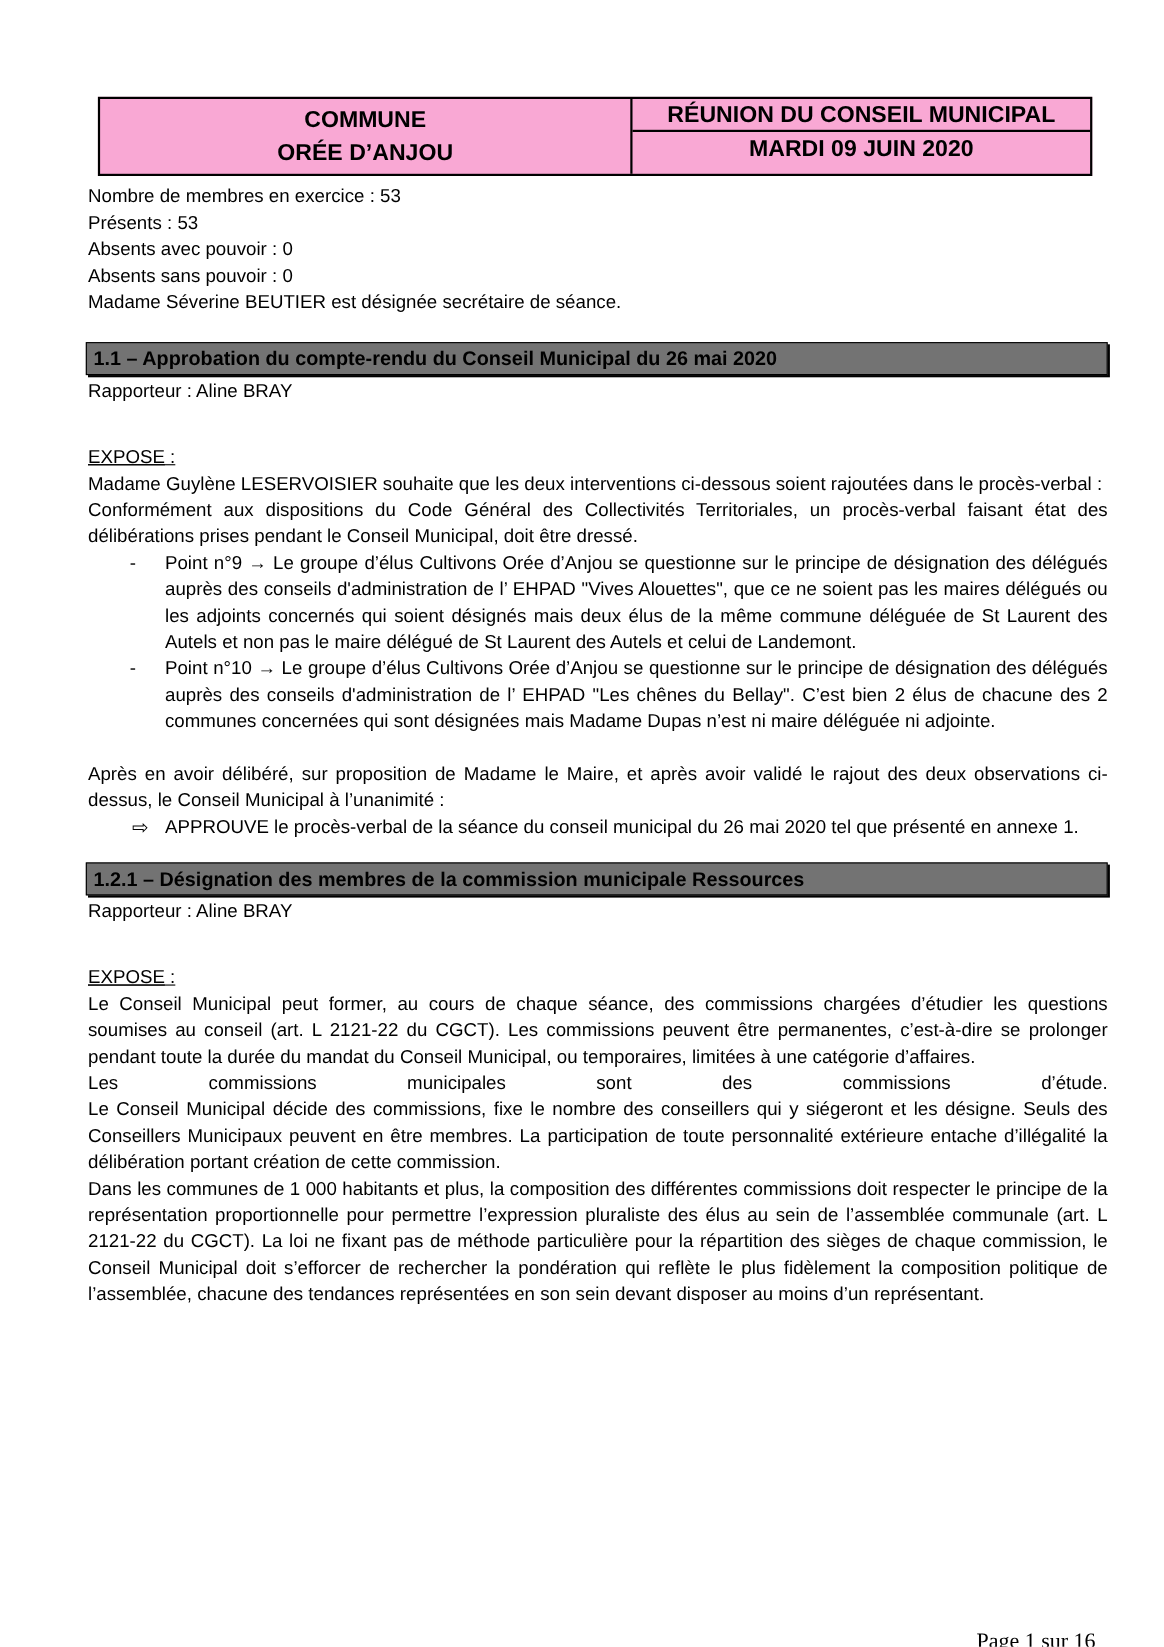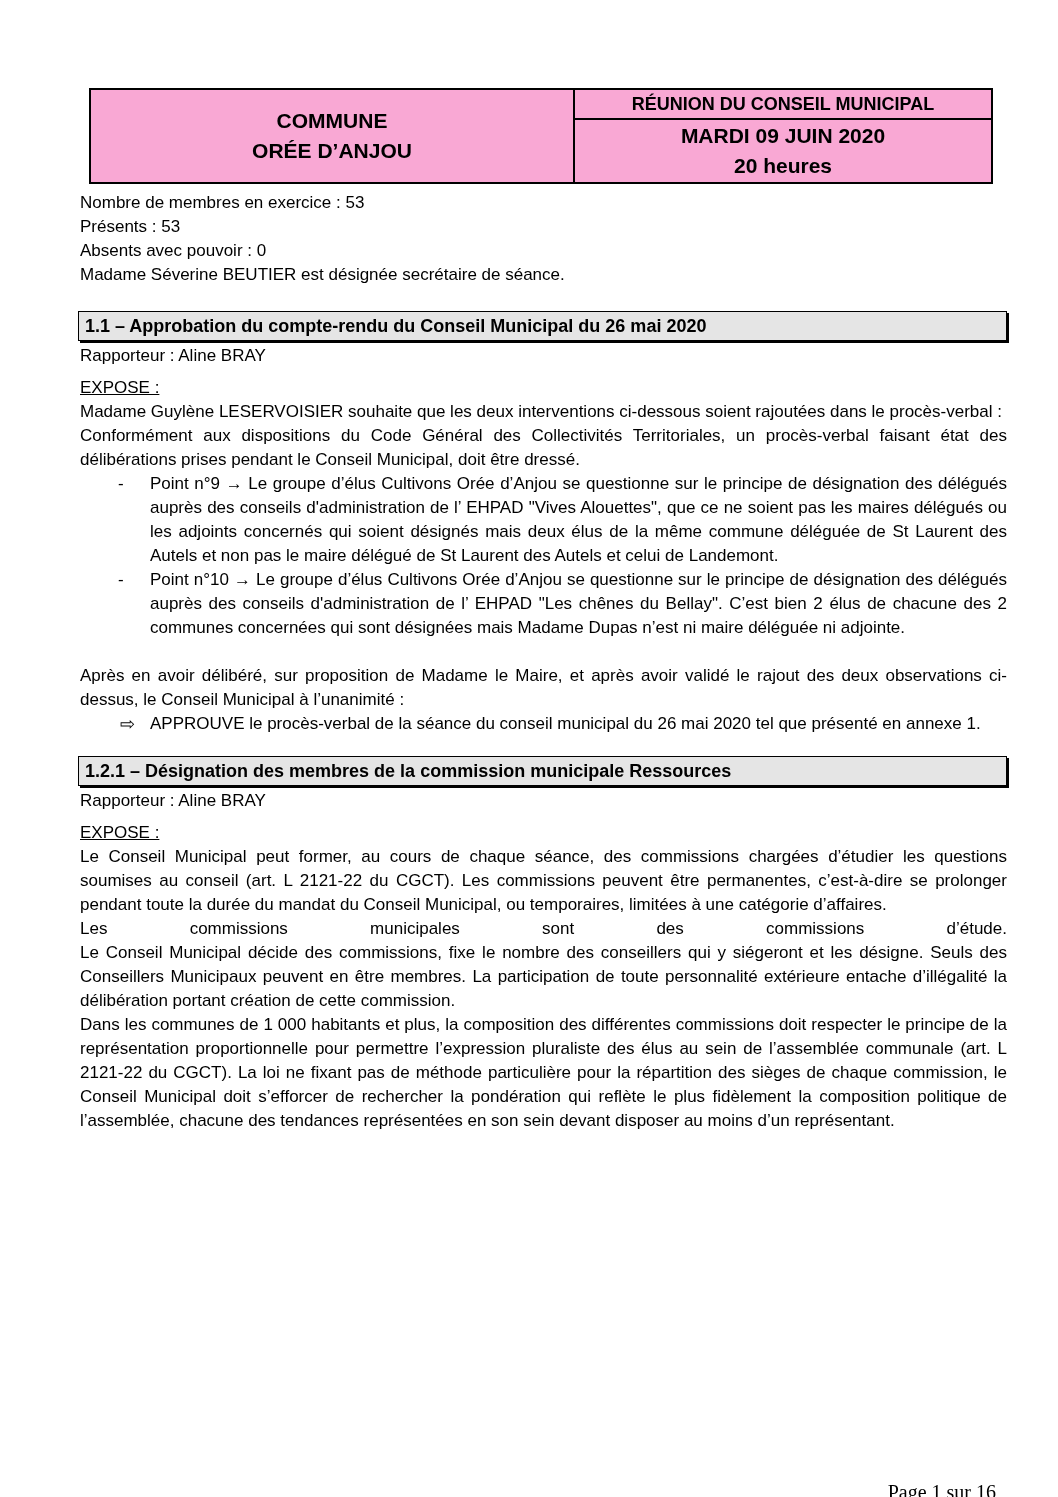--- a/index.html
+++ b/index.html
@@ -18,38 +18,38 @@
     border: 2px solid #000; background: #f9a8d4;
   }
   .ht-left {
     width: 484px; border-right: 2px solid #000;
     display: flex; flex-direction: column; justify-content: center; align-items: center;
     text-align: center; font-weight: bold; font-size: 21px; line-height: 30px; padding: 4px 0;
   }
   .ht-right { flex: 1; display: flex; flex-direction: column; }
   .ht-right-top {
     border-bottom: 2px solid #000; text-align: center;
-    font-weight: bold; font-size: 18px; line-height: 27px; padding-top: 1px;
+    font-weight: bold; font-size: 21px; line-height: 27px; padding-top: 1px;
   }
   .ht-right-bottom {
     flex: 1; text-align: center; font-weight: bold;
     font-size: 21px; line-height: 30px; padding: 1px 2px;
   }
 
   .attendance { margin-top: 7px; }
 
   .section-box {
     width: 929px; margin-left: -2px; margin-top: 24px;
-    background: #e5e5e5; border: 1px solid #000; box-shadow: 2px 2px 0 #000;
+    background: #737373; border: 1px solid #000; box-shadow: 2px 2px 0 #000;
     font-weight: bold; font-size: 18px; line-height: 27px; padding: 1px 6px 0 6px;
   }
   .section-box.second { margin-top: 20px; }
 
   .rapporteur { margin-top: 3px; }
-  .expose { margin-top: 8px; text-decoration: underline; }
+  .expose { margin-top: 36px; text-decoration: underline; }
   .u { text-decoration: underline; }
 
   .just { text-align: justify; }
   .stretch-line { text-align: justify; text-align-last: justify; }
 
   .bullet { display: flex; }
   .bullet .marker { flex: 0 0 70px; padding-left: 38px; }
   .bullet .btext { flex: 1; text-align: justify; }
 
   .p-top { margin-top: 24px; }
@@ -70,29 +70,29 @@
 
   <div class="header-table">
     <div class="ht-left">
       <div>COMMUNE</div>
       <div>ORÉE D’ANJOU</div>
     </div>
     <div class="ht-right">
       <div class="ht-right-top">RÉUNION DU CONSEIL MUNICIPAL</div>
       <div class="ht-right-bottom">
         <div>MARDI 09 JUIN 2020</div>
-        <div>20 heures</div>
       </div>
     </div>
   </div>
 
   <div class="attendance">
     <div>Nombre de membres en exercice : 53</div>
     <div>Présents : 53</div>
     <div>Absents avec pouvoir : 0</div>
+    <div>Absents sans pouvoir : 0</div>
     <div>Madame Séverine BEUTIER est désignée secrétaire de séance.</div>
   </div>
 
   <div class="section-box">1.1 – Approbation du compte-rendu du Conseil Municipal du 26 mai 2020</div>
   <div class="rapporteur">Rapporteur : Aline BRAY</div>
 
   <div class="expose"><span class="u">EXPOSE</span><span> :</span></div>
 
   <div class="just">Madame Guylène LESERVOISIER souhaite que les deux interventions ci-dessous soient rajoutées dans le procès-verbal :</div>
   <div class="just">Conformément aux dispositions du Code Général des Collectivités Territoriales, un procès-verbal faisant état des délibérations prises pendant le Conseil Municipal, doit être dressé.</div>

